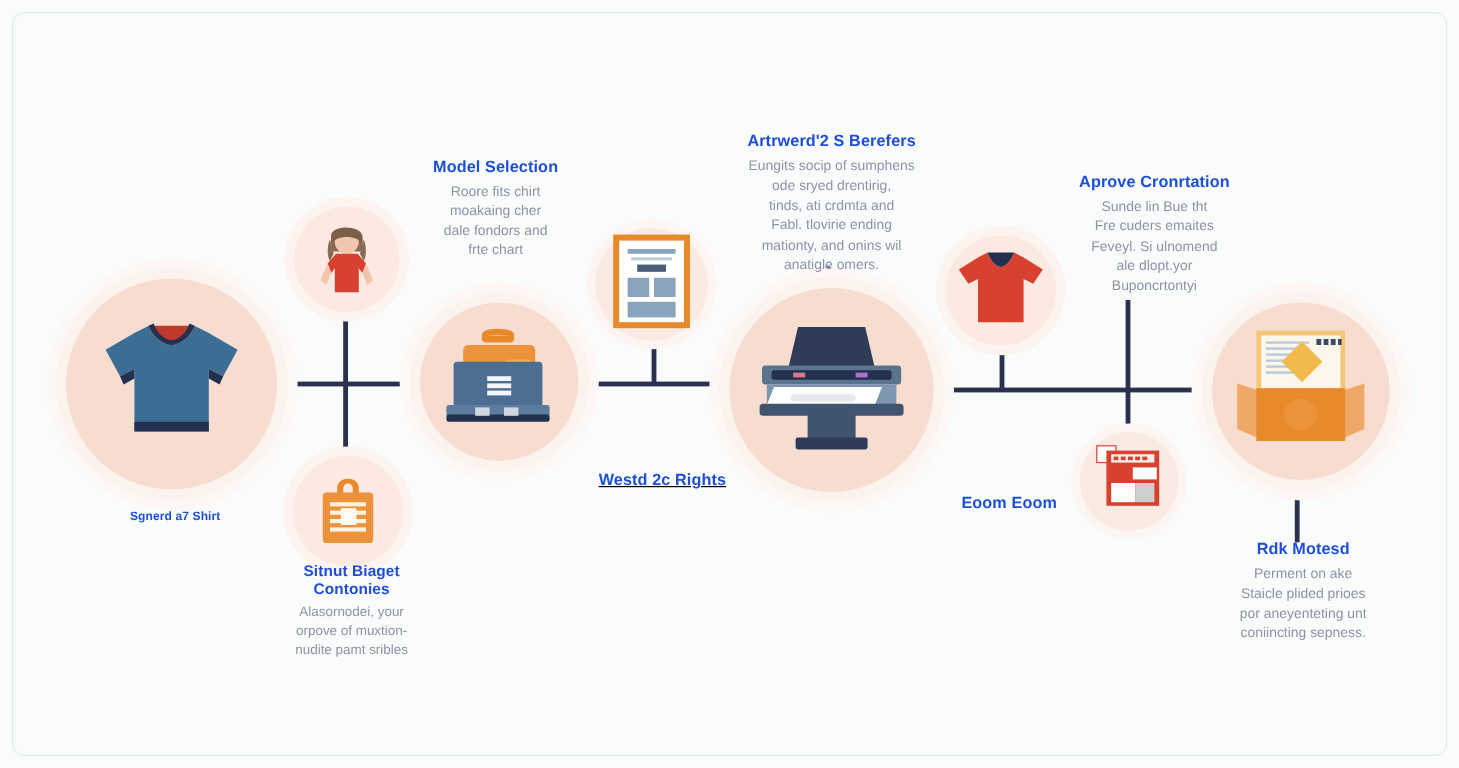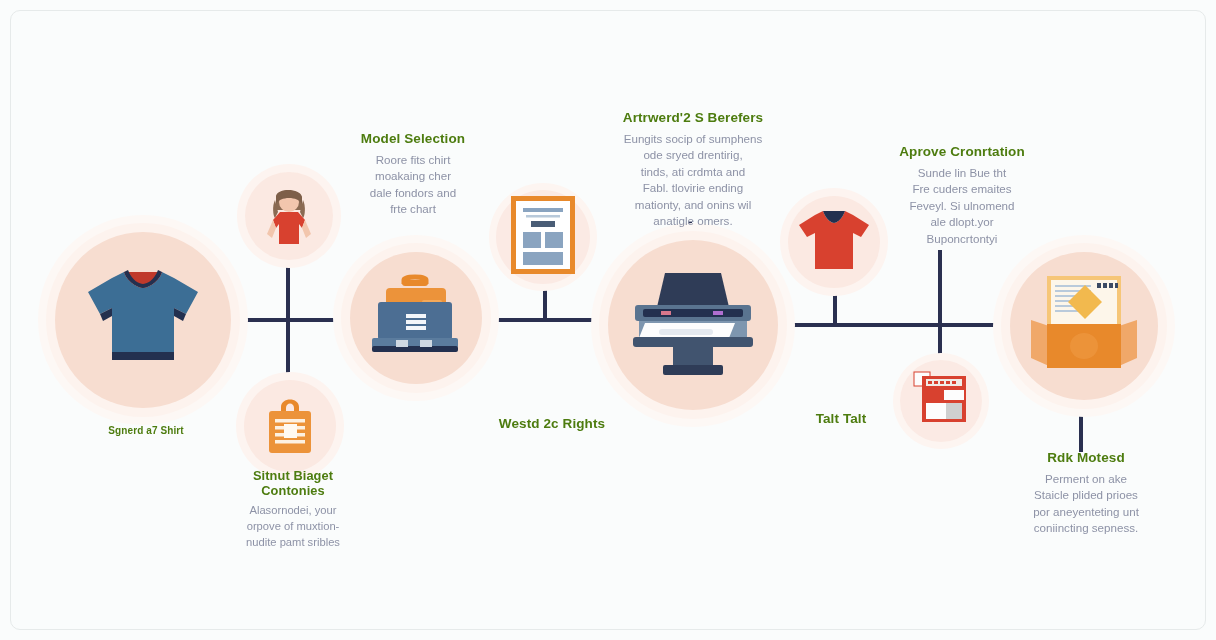--- a/index.html
+++ b/index.html
@@ -34,21 +34,21 @@
   }
   .halo.strong { background:#f7ddd0; }
   .halo.soft   { background:#fbe9e2; box-shadow:0 0 0 8px #fdf4f0; }
   .halo.faint  { background:#fbeae4; box-shadow:0 0 0 7px #fdf5f1; }
 
   .icon { position:absolute; left:50%; top:50%; transform:translate(-50%,-50%); }
 
   
   .tblock { position:absolute; text-align:center; }
   .ttitle {
-    font-weight:bold; color:#4d7c0f; letter-spacing:.1px;
+    font-weight:bold; color:#1d4ed8; letter-spacing:.1px;
     line-height:1.18; margin-bottom:5px;
   }
   .tbody { color:#8d92a6; line-height:1.42;text-align:center; }
 
   .sz-lg .ttitle { font-size:10px; }
   .sz-lg .tbody  { font-size:12.2px; }
   .sz-md .ttitle { font-size:13.5px; }
   .sz-md .tbody  { font-size:11.6px; }
   .sz-sm .ttitle { font-size:12.8px; }
   .sz-sm .tbody  { font-size:11.2px; }
@@ -233,31 +233,31 @@
   <div class="tblock sz-sm" style="left:218px; top:468px; width:150px;">
     <div class="ttitle">Sitnut Biaget<br>Contonies</div>
     <div class="tbody">Alasornodei, your<br>orpove of muxtion-<br>nudite pamt sribles</div>
   </div>
 
   <div class="tblock sz-md" style="left:343px; top:131px; width:140px;">
     <div class="ttitle">Model Selection</div>
     <div class="tbody">Roore fits chirt<br>moakaing cher<br>dale fondors and<br>frte chart</div>
   </div>
 
-  <div class="tblock sz-md" style="left:460px; top:416px; width:184px;">
+  <div class="tblock sz-md" style="left:460px; top:392px; width:184px;text-decoration:underline;">
     <div class="ttitle">Westd 2c Rights</div>
   </div>
 
   <div class="tblock sz-md" style="left:604px; top:110px; width:178px;">
     <div class="ttitle">Artrwerd'2 S Berefers</div>
     <div class="tbody">Eungits socip of sumphens<br>ode sryed drentirig,<br>tinds, ati crdmta and<br>Fabl. tlovirie ending<br>mationty, and onins wil<br>anatigle omers.</div>
   </div>
 
   <div class="tblock sz-md" style="left:748px; top:411px; width:186px;">
-    <div class="ttitle">Talt Talt</div>
+    <div class="ttitle">Eoom Eoom</div>
   </div>
 
   <div class="tblock sz-md" style="left:1000px; top:450px; width:172px;">
     <div class="ttitle">Rdk Motesd</div>
     <div class="tbody">Perment on ake<br>Staicle plided prioes<br>por aneyenteting unt<br>coniincting sepness.</div>
   </div>
 
   <div class="tblock sz-md" style="left:880px; top:144px; width:164px;">
     <div class="ttitle">Aprove Cronrtation</div>
     <div class="tbody">Sunde lin Bue tht<br>Fre cuders emaites<br>Feveyl. Si ulnomend<br>ale dlopt.yor<br>Buponcrtontyi</div>

